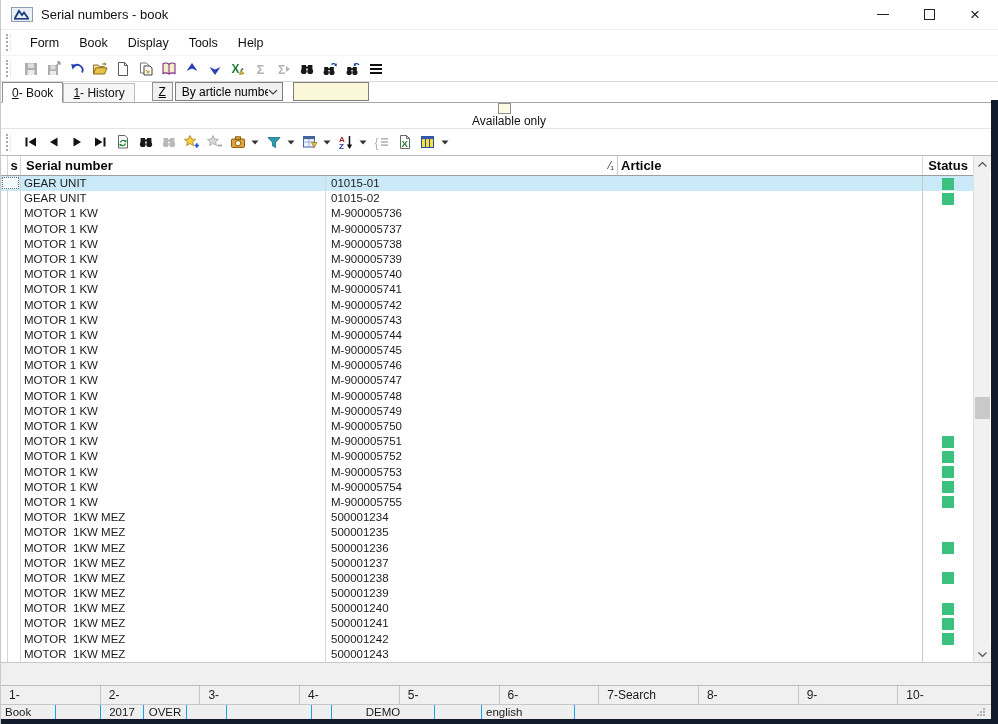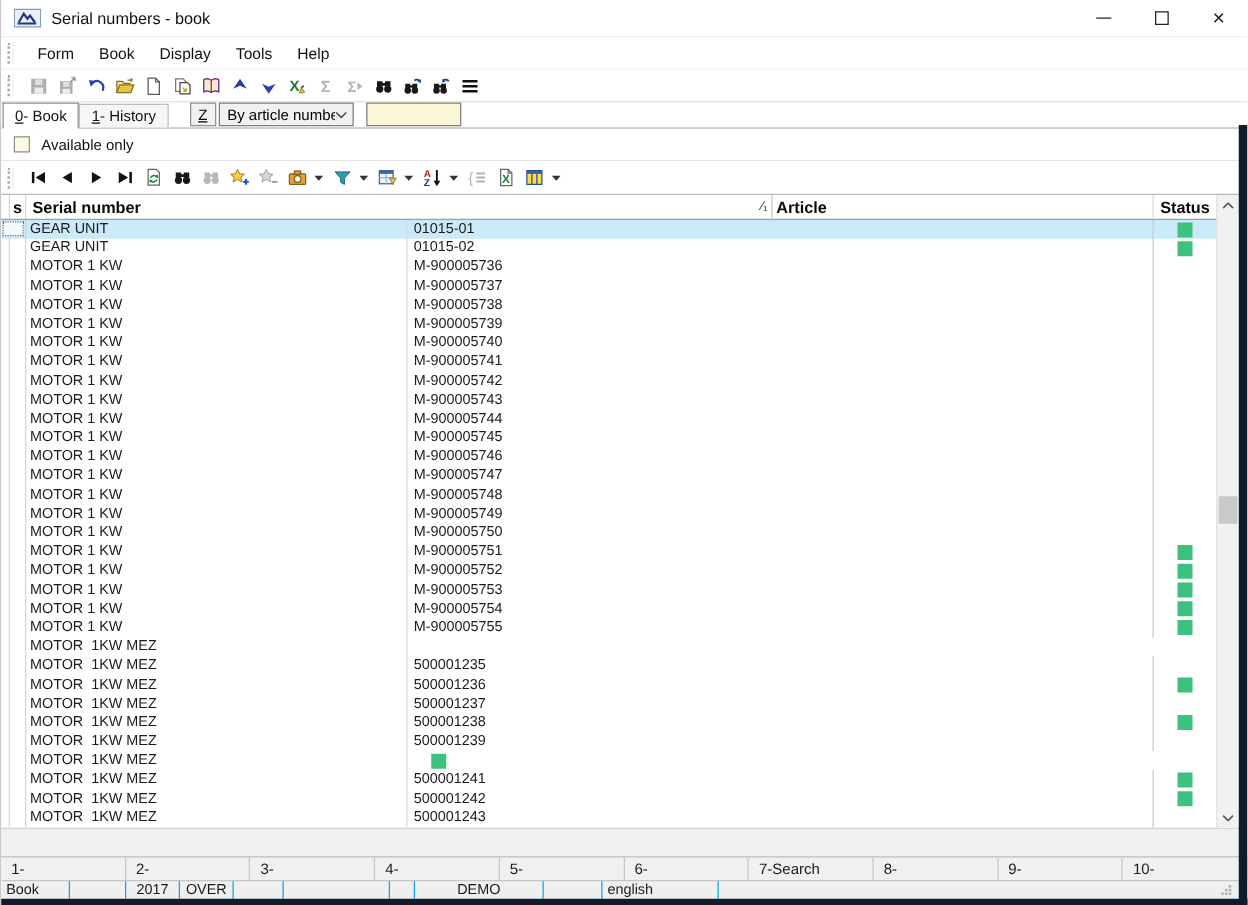--- a/index.html
+++ b/index.html
@@ -39,21 +39,21 @@
   .tab{font-size:12px;color:#111;display:flex;align-items:center;padding:0 9px;}
   .tab.active{height:21px;background:#fff;border:1px solid #8f8f8f;border-bottom:1px solid #fff;margin-bottom:-1px;z-index:2;}
   .tab.inactive{height:19px;background:#f6f6f6;border:1px solid #bdbdbd;border-bottom:none;}
   .accel{text-decoration:underline;}
   .zbtn{width:21px;height:19px;margin-left:17px;background:#f1f1f1;border:1px solid #8f8f8f;font-size:12px;display:flex;align-items:center;justify-content:center;margin-bottom:1px;}
   .combo{width:108px;height:19px;margin-left:2px;margin-bottom:1px;background:#f1f1f1;border:1px solid #7f7f7f;display:flex;align-items:center;font-size:12px;padding:0 4px 0 6px;}
   .combo .cv{flex:1;white-space:nowrap;overflow:hidden;}
   .qinput{width:76px;height:19px;margin-left:10px;margin-bottom:1px;background:var(--input-yellow);border:1px solid #7f7f7f;font-size:12px;padding:0 4px;outline:none;}
 
   
-  .filterrow{height:26px;display:flex;align-items:center;background:#fff;border-bottom:1px solid #e4e4e4;padding-left:10px;}
+  .filterrow{height:26px;display:flex;align-items:center;background:#fff;border-bottom:1px solid #e4e4e4;padding-left:10px;flex-direction:column;}
   .cbx{width:13px;height:13px;background:#fcf9e4;border:1px solid #8f8f8f;}
   .cbx-label{font-size:12px;margin-left:9px;color:#111;}
 
   
   .toolbar2{height:27px;border-bottom:1px solid #b9b9b9;}
 
   
   .table-area{position:relative;width:989px;height:506px;background:#fff;}
   .thead{display:flex;height:20px;border-bottom:1px solid #9e9e9e;font-weight:bold;font-size:13px;color:#0a0a0a;align-items:center;width:972px;}
   .c{height:100%;flex:0 0 auto;}
@@ -607,20 +607,21 @@
           <div class="c c-article">MOTOR 1 KW</div>
           <div class="c c-serial">M-900005755</div>
           <div class="c c-status">
             <div class="greenbox"></div>
           </div>
         </div>
         <div class="trow">
           <div class="c c-gutter"></div>
           <div class="c c-s"></div>
           <div class="c c-article">MOTOR  1KW MEZ</div>
+          <div class="c c-serial">500001234</div>
           <div class="c c-status"></div>
         </div>
         <div class="trow">
           <div class="c c-gutter"></div>
           <div class="c c-s"></div>
           <div class="c c-article">MOTOR  1KW MEZ</div>
           <div class="c c-serial">500001235</div>
           <div class="c c-status"></div>
         </div>
         <div class="trow">
@@ -652,20 +653,21 @@
           <div class="c c-gutter"></div>
           <div class="c c-s"></div>
           <div class="c c-article">MOTOR  1KW MEZ</div>
           <div class="c c-serial">500001239</div>
           <div class="c c-status"></div>
         </div>
         <div class="trow">
           <div class="c c-gutter"></div>
           <div class="c c-s"></div>
           <div class="c c-article">MOTOR  1KW MEZ</div>
+          <div class="c c-serial">500001240</div>
           <div class="c c-status">
             <div class="greenbox"></div>
           </div>
         </div>
         <div class="trow">
           <div class="c c-gutter"></div>
           <div class="c c-s"></div>
           <div class="c c-article">MOTOR  1KW MEZ</div>
           <div class="c c-serial">500001241</div>
           <div class="c c-status">

